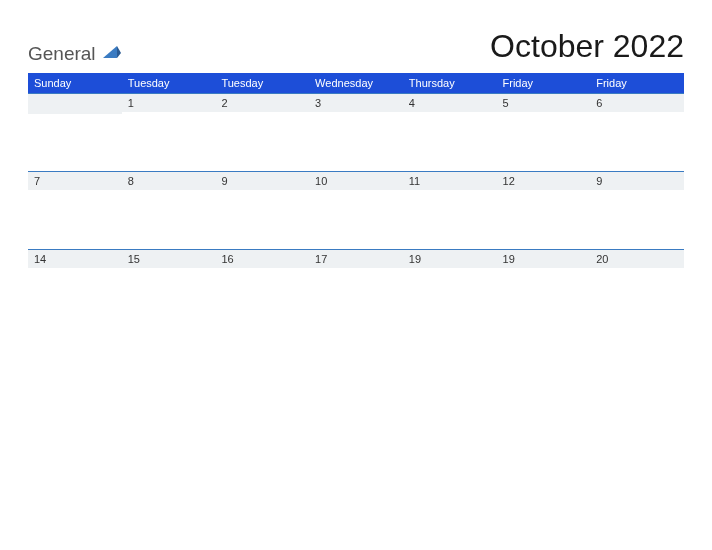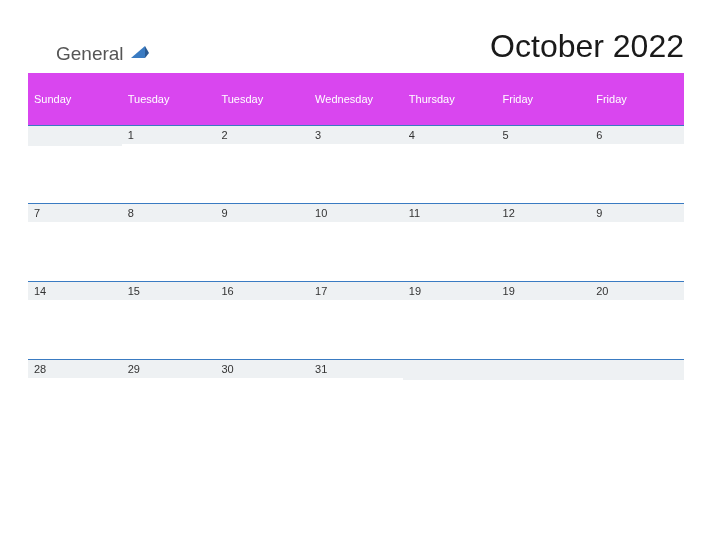--- a/index.html
+++ b/index.html
@@ -19,21 +19,20 @@
       display: flex;
       justify-content: space-between;
       align-items: flex-end;
       margin-bottom: 8px;
     }
     .logo {
       display: flex;
       align-items: center;
       gap: 2px;
       margin-top: -8px;
-      margin-left: 28px;
     }
     .logo-general {
       font-size: 19px;
       font-weight: 400;
       color: #555;
       letter-spacing: 0;
     }
     .logo-blue {
       font-size: 19px;
       font-weight: 400;
@@ -53,26 +52,26 @@
       letter-spacing: 0;
     }
     .calendar {
       width: 100%;
       border-collapse: collapse;
     }
     .day-header-row {
       background: #3a7bc2;
     }
     .day-header {
-      background: #d946ef;
+      background: #1d4ed8;
       color: #ffffff;
       font-size: 11px;
       font-weight: 400;
       text-align: left;
-      padding: 20px 6px;
+      padding: 4px 6px;
       width: 14.28%;
     }
     .date-row {
       border-top: 1px solid #3a7bc2;
     }
     .date-cell {
       height: 78px;
       vertical-align: top;
       padding: 0;
     }
@@ -179,37 +178,14 @@
       <td class="date-cell">
           <div class="date-num-wrap">19</div>
         </td>
       <td class="date-cell">
           <div class="date-num-wrap">19</div>
         </td>
       <td class="date-cell">
           <div class="date-num-wrap">20</div>
         </td>
     </tr>
-    <tr class="date-row">
-      <td class="date-cell">
-          <div class="date-num-wrap">28</div>
-        </td>
-      <td class="date-cell">
-          <div class="date-num-wrap">29</div>
-        </td>
-      <td class="date-cell">
-          <div class="date-num-wrap">30</div>
-        </td>
-      <td class="date-cell">
-          <div class="date-num-wrap">31</div>
-        </td>
-      <td class="date-cell date-empty">
-          <div class="date-num-wrap"></div>
-        </td>
-      <td class="date-cell date-empty">
-          <div class="date-num-wrap"></div>
-        </td>
-      <td class="date-cell date-empty">
-          <div class="date-num-wrap"></div>
-        </td>
-    </tr>
   </tbody>
 </table>
 
 </body></html>

